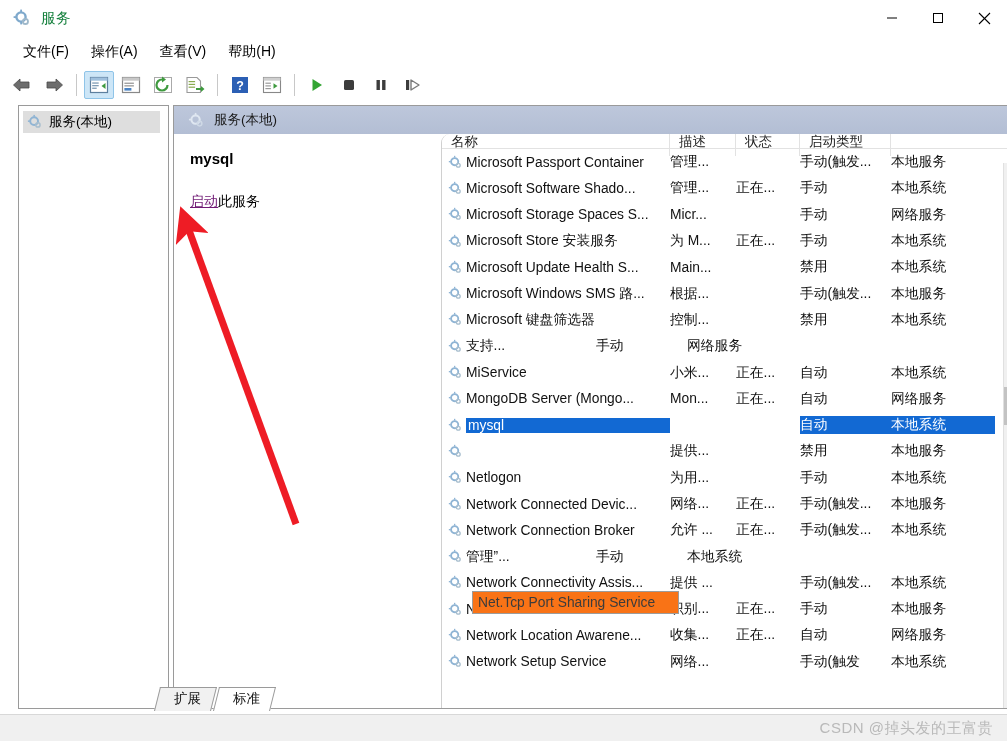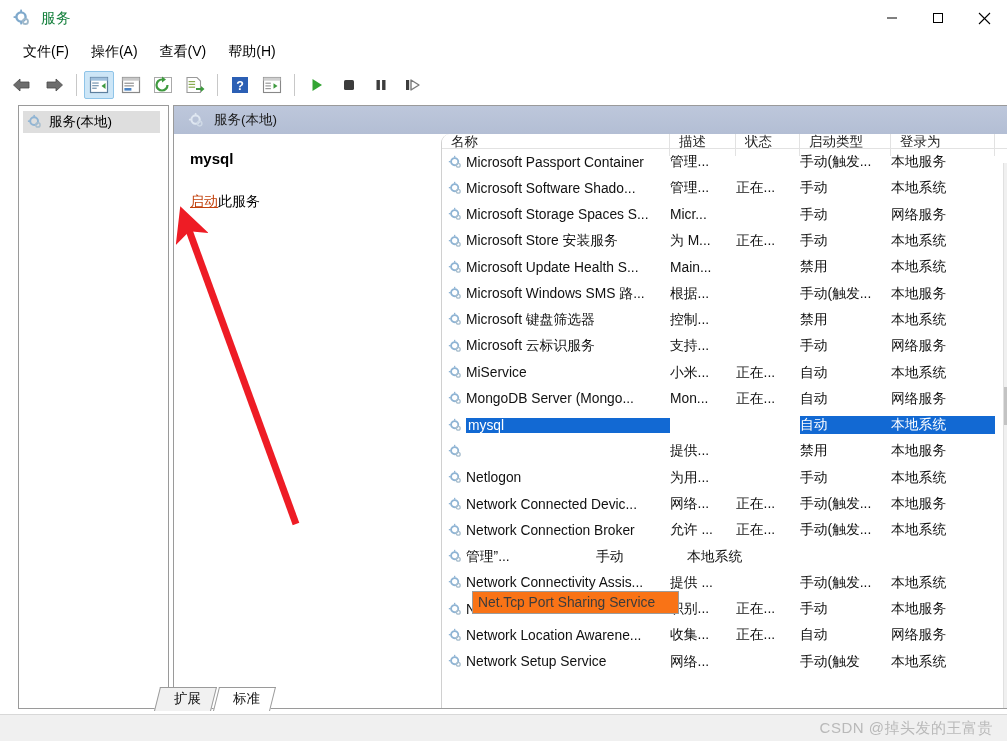--- a/index.html
+++ b/index.html
@@ -142,21 +142,21 @@
     width: 267px; height: 548px;
     background: #ffffff;
     padding: 16px 0 0 16px;
   }
   .detail-title {
     font-size: 15px; font-weight: bold; color: #000;
     margin: 0 0 26px 0;
   }
   .detail-action { font-size: 14px; color: #000; }
   .detail-action a {
-    color: #c2410c; text-decoration: underline; cursor: pointer;
+    color: #701a75; text-decoration: underline; cursor: pointer;
   }
 
   
   .list-pane {
     position: absolute; left: 267px; top: 28px;
     width: 579px; height: 576px;
     background: #ffffff;
     border-top-left-radius: 9px;
     border-left: 1px solid #d0d0d0;
     overflow: hidden;
@@ -471,21 +471,20 @@
         </div>
       </div>
 
       <div class="list-pane">
 
         <div class="list-head">
           <div class="lh-cell lh-name sorted">名称</div>
           <div class="lh-cell lh-desc">描述</div>
           <div class="lh-cell lh-status">状态</div>
           <div class="lh-cell lh-start">启动类型</div>
-          <div class="lh-cell lh-logon">登录为</div>
           <div class="lh-cell lh-pad"></div>
         </div>
 
         <div class="rows" id="rows-container">
             <div class="row">
               <span class="c-icon">
                 <svg width="15" height="15" viewBox="0 0 18 18">
                   <circle cx="8" cy="8" r="4.3" fill="none" stroke="#8fb4d4" stroke-width="2.2"></circle>
                   <circle cx="12.3" cy="12.3" r="2.3" fill="none" stroke="#a8bece" stroke-width="1.6"></circle>
                   <rect x="7.2" y="1" width="1.6" height="2.1" fill="#8fb4d4"></rect>
@@ -590,21 +589,20 @@
             </div>
             <div class="row">
               <span class="c-icon">
                 <svg width="15" height="15" viewBox="0 0 18 18">
                   <circle cx="8" cy="8" r="4.3" fill="none" stroke="#8fb4d4" stroke-width="2.2"></circle>
                   <circle cx="12.3" cy="12.3" r="2.3" fill="none" stroke="#a8bece" stroke-width="1.6"></circle>
                   <rect x="7.2" y="1" width="1.6" height="2.1" fill="#8fb4d4"></rect>
                   <rect x="1" y="7.2" width="2.1" height="1.6" fill="#8fb4d4"></rect>
                 </svg>
               </span>
-              <span class="cell c-name">Microsoft 云标识服务</span>
               <span class="cell c-desc">支持...</span>
               <span class="cell c-status"></span>
               <span class="cell c-start">手动</span>
               <span class="cell c-logon">网络服务</span>
             </div>
             <div class="row">
               <span class="c-icon">
                 <svg width="15" height="15" viewBox="0 0 18 18">
                   <circle cx="8" cy="8" r="4.3" fill="none" stroke="#8fb4d4" stroke-width="2.2"></circle>
                   <circle cx="12.3" cy="12.3" r="2.3" fill="none" stroke="#a8bece" stroke-width="1.6"></circle>

